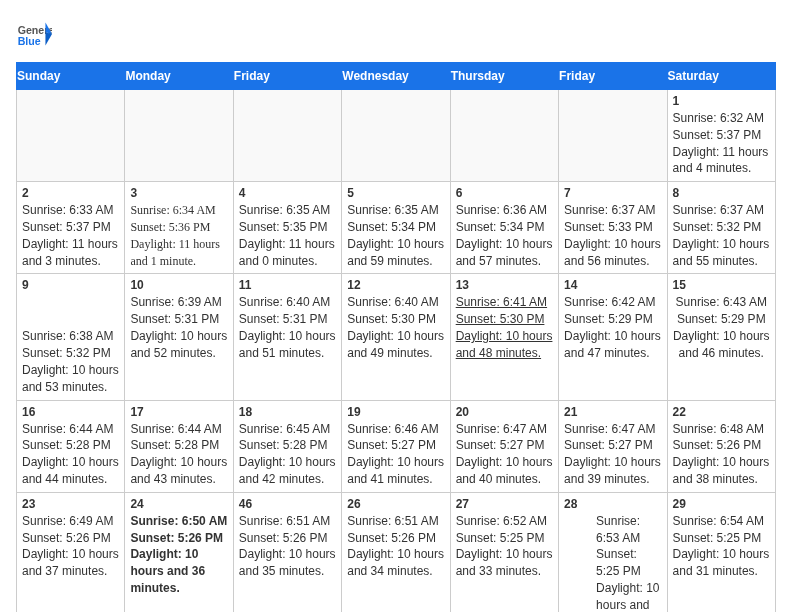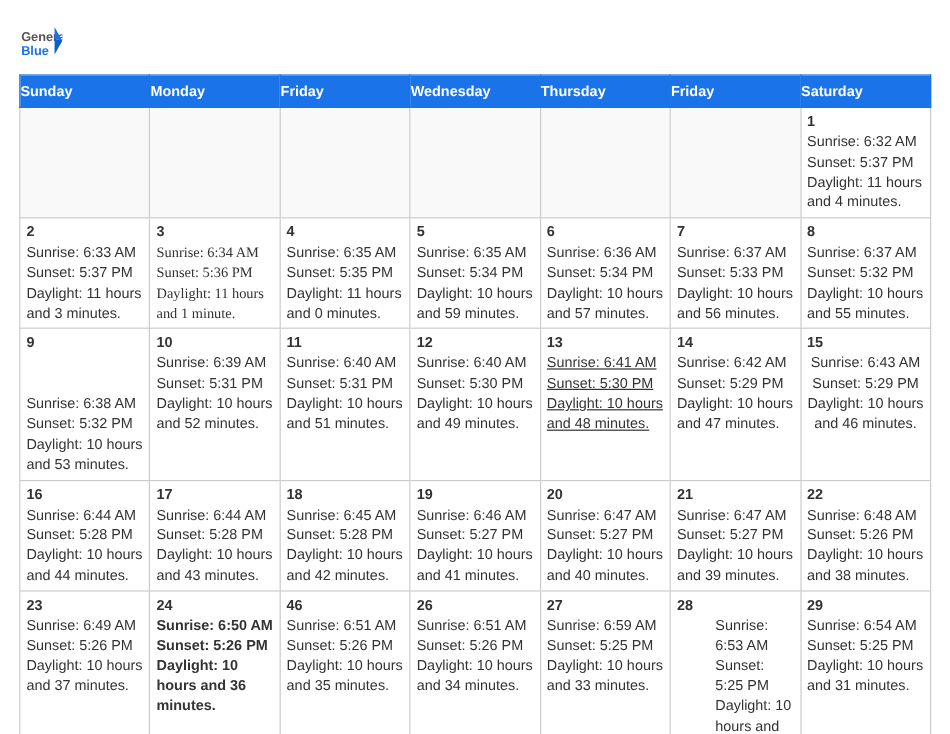--- a/index.html
+++ b/index.html
@@ -276,21 +276,21 @@
 Daylight: 10 hours and 35 minutes.</div>
         </td>
         <td>
           <div class="day-number">26</div>
           <div class="day-info" style="white-space: pre-line;">Sunrise: 6:51 AM
 Sunset: 5:26 PM
 Daylight: 10 hours and 34 minutes.</div>
         </td>
         <td>
           <div class="day-number">27</div>
-          <div class="day-info" style="white-space: pre-line;">Sunrise: 6:59 AM
+          <div class="day-info" style="white-space: pre-line;">Sunrise: 6:52 AM
 Sunset: 5:25 PM
 Daylight: 10 hours and 33 minutes.</div>
         </td>
         <td>
           <div class="day-number">28</div>
           <div class="day-info" style="white-space: pre-line; margin-left: 32px;">Sunrise: 6:53 AM
 Sunset: 5:25 PM
 Daylight: 10 hours and 32 minutes.</div>
         </td>
         <td>

